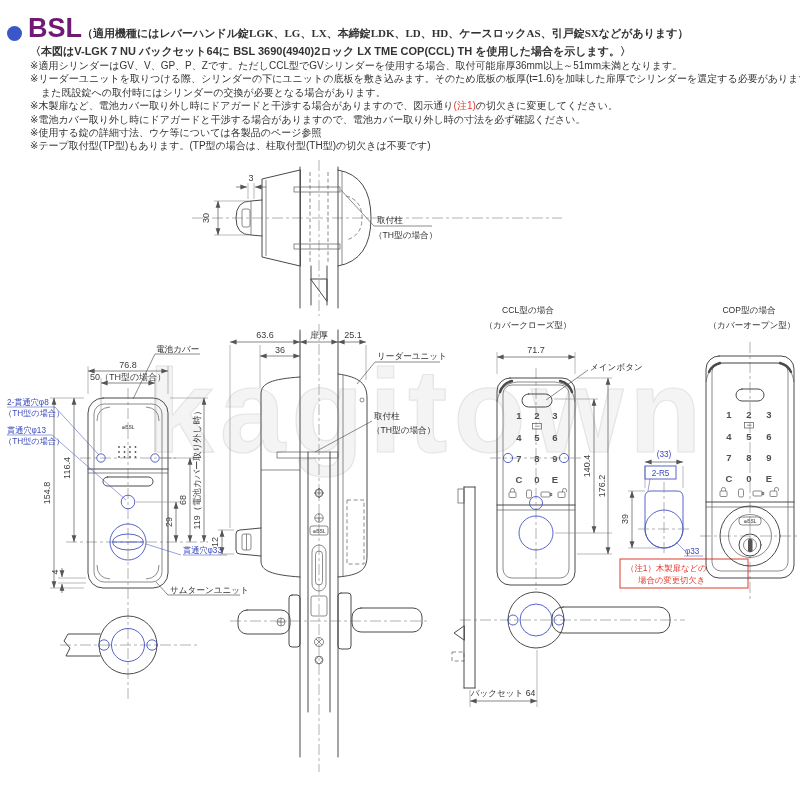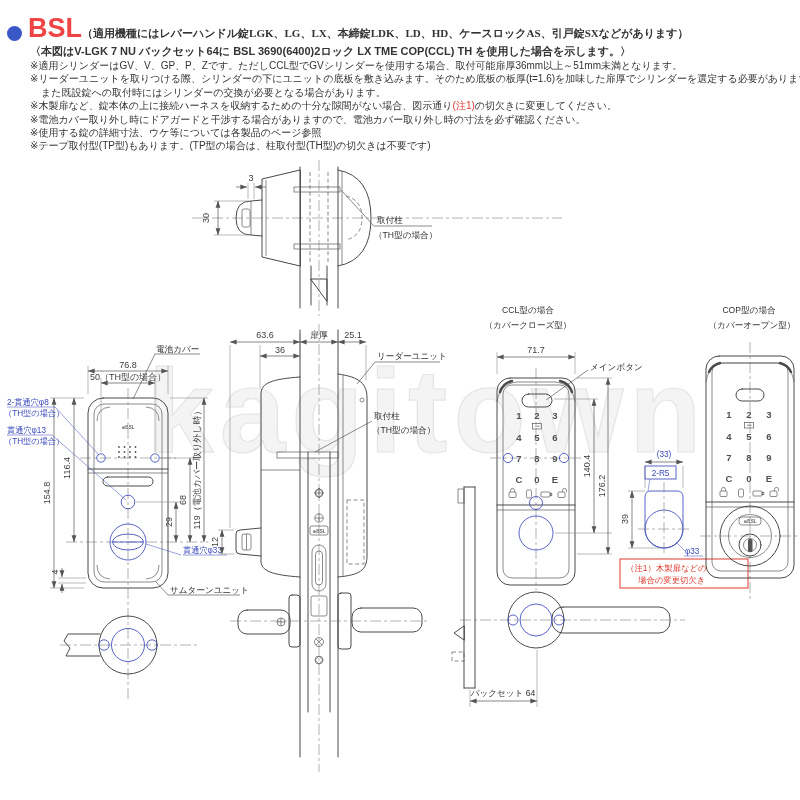--- a/index.html
+++ b/index.html
@@ -1,20 +1,20 @@
 <!DOCTYPE html>
 <html><head>
 <meta charset="utf-8">
 <style>
   html,body{margin:0;padding:0;}
   body{width:800px;height:800px;background:#ffffff;position:relative;overflow:hidden;
        font-family:"Liberation Sans","DejaVu Sans",sans-serif;color:#333;}
   .bullet{position:absolute;left:7px;top:26px;width:15px;height:15px;border-radius:50%;background:#3a57c8;}
   .brandrow{position:absolute;left:28px;top:13px;white-space:nowrap;}
-  .brand{font-size:27px;font-weight:bold;color:#ef4444;}
+  .brand{font-size:27px;font-weight:bold;color:#701a75;}
   .brandnote{font-size:11px;font-weight:600;color:#333;font-family:Liberation Serif, serif;}
   .subtitle{position:absolute;left:30px;top:44px;font-size:11px;font-weight:600;white-space:nowrap;}
   .notes{position:absolute;left:30px;top:59px;font-size:10px;font-weight:500;line-height:13.4px;white-space:nowrap;}
   .indent{padding-left:11px;}
   .red{color:#e03a2f;}
   svg{position:absolute;left:0;top:0;}
   svg text{font-family:"Liberation Sans","DejaVu Sans",sans-serif;}
   .ln{stroke:#4a4a4a;stroke-width:1;fill:none;stroke-linejoin:round;stroke-linecap:round;}
   .thin{stroke:#5a5a5a;stroke-width:.7;fill:none;}
   .thick{stroke:#4a4a4a;stroke-width:2.4;fill:none;stroke-linecap:round;}
@@ -378,23 +378,23 @@
     <circle class="thin" cx="750" cy="545" r="6.5"></circle>
     <rect x="748" y="539" width="4.5" height="13" rx="1.5" fill="#555"></rect>
   </g>
 </svg>
 
 <div>
   <div class="bullet"></div>
   <div class="brandrow">
     <span class="brand">BSL</span><span class="brandnote">（適用機種にはレバーハンドル錠LGK、LG、LX、本締錠LDK、LD、HD、ケースロックAS、引戸錠SXなどがあります）</span>
   </div>
-  <div class="subtitle">〈本図はV-LGK 7 NU バックセット64に BSL 3690(6400)2ロック LX TME COP(CCL) TH を使用した場合を示します。〉</div>
+  <div class="subtitle">〈本図はV-LGK 7 NU バックセット64に BSL 3690(4940)2ロック LX TME COP(CCL) TH を使用した場合を示します。〉</div>
   <div class="notes">
     <div>※適用シリンダーはGV、V、GP、P、Zです。ただしCCL型でGVシリンダーを使用する場合、取付可能扉厚36mm以上～51mm未満となります。</div>
     <div>※リーダーユニットを取りつける際、シリンダーの下にユニットの底板を敷き込みます。そのため底板の板厚(t=1.6)を加味した扉厚でシリンダーを選定する必要があります。</div>
     <div class="indent">また既設錠への取付時にはシリンダーの交換が必要となる場合があります。</div>
-    <div><span>※木製扉など、錠本体の上に接続ハーネスを収納するための十分な隙間がない場合、図示通り</span><span class="red">(注1)</span><span>の切欠きに変更してください。</span></div>
+    <div><span>※木製扉など、電池カバー取り外し時にドアガードと干渉する場合がありますので、図示通り</span><span class="red">(注1)</span><span>の切欠きに変更してください。</span></div>
     <div>※電池カバー取り外し時にドアガードと干渉する場合がありますので、電池カバー取り外し時の寸法を必ず確認ください。</div>
     <div>※使用する錠の詳細寸法、ウケ等については各製品のページ参照</div>
     <div>※テープ取付型(TP型)もあります。(TP型の場合は、柱取付型(TH型)の切欠きは不要です)</div>
   </div>
 </div>
 
 </body></html>

